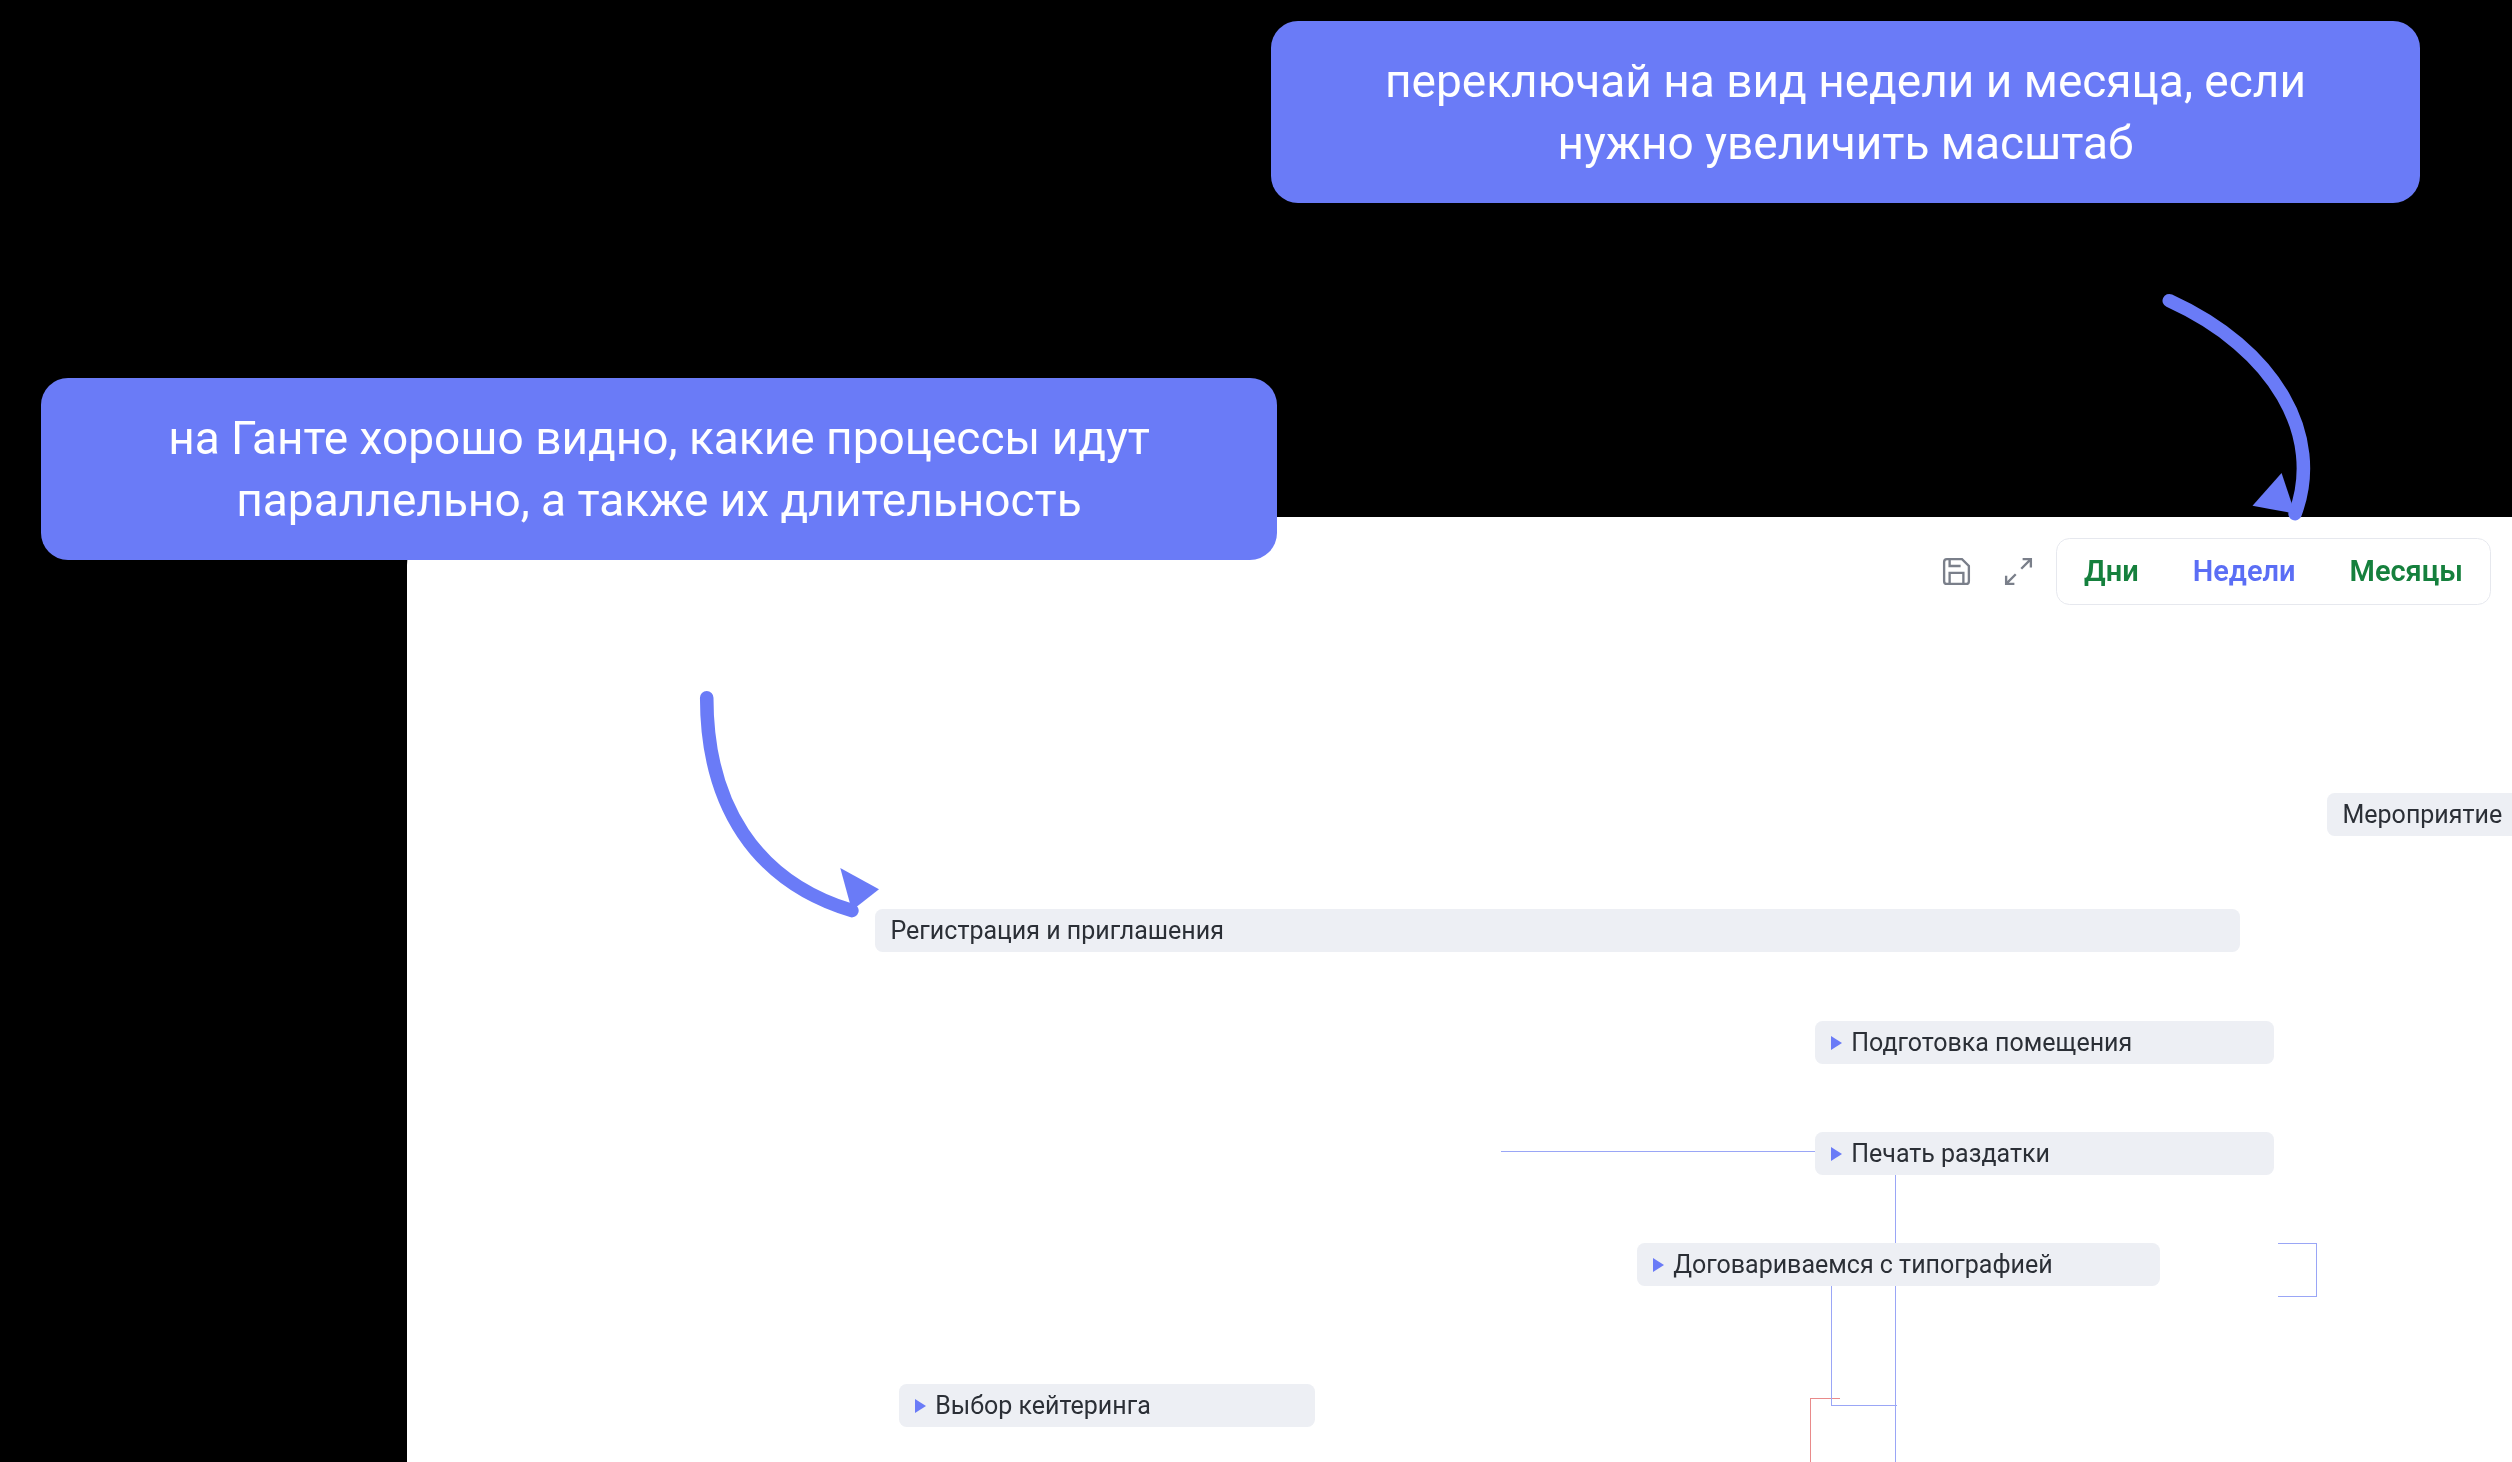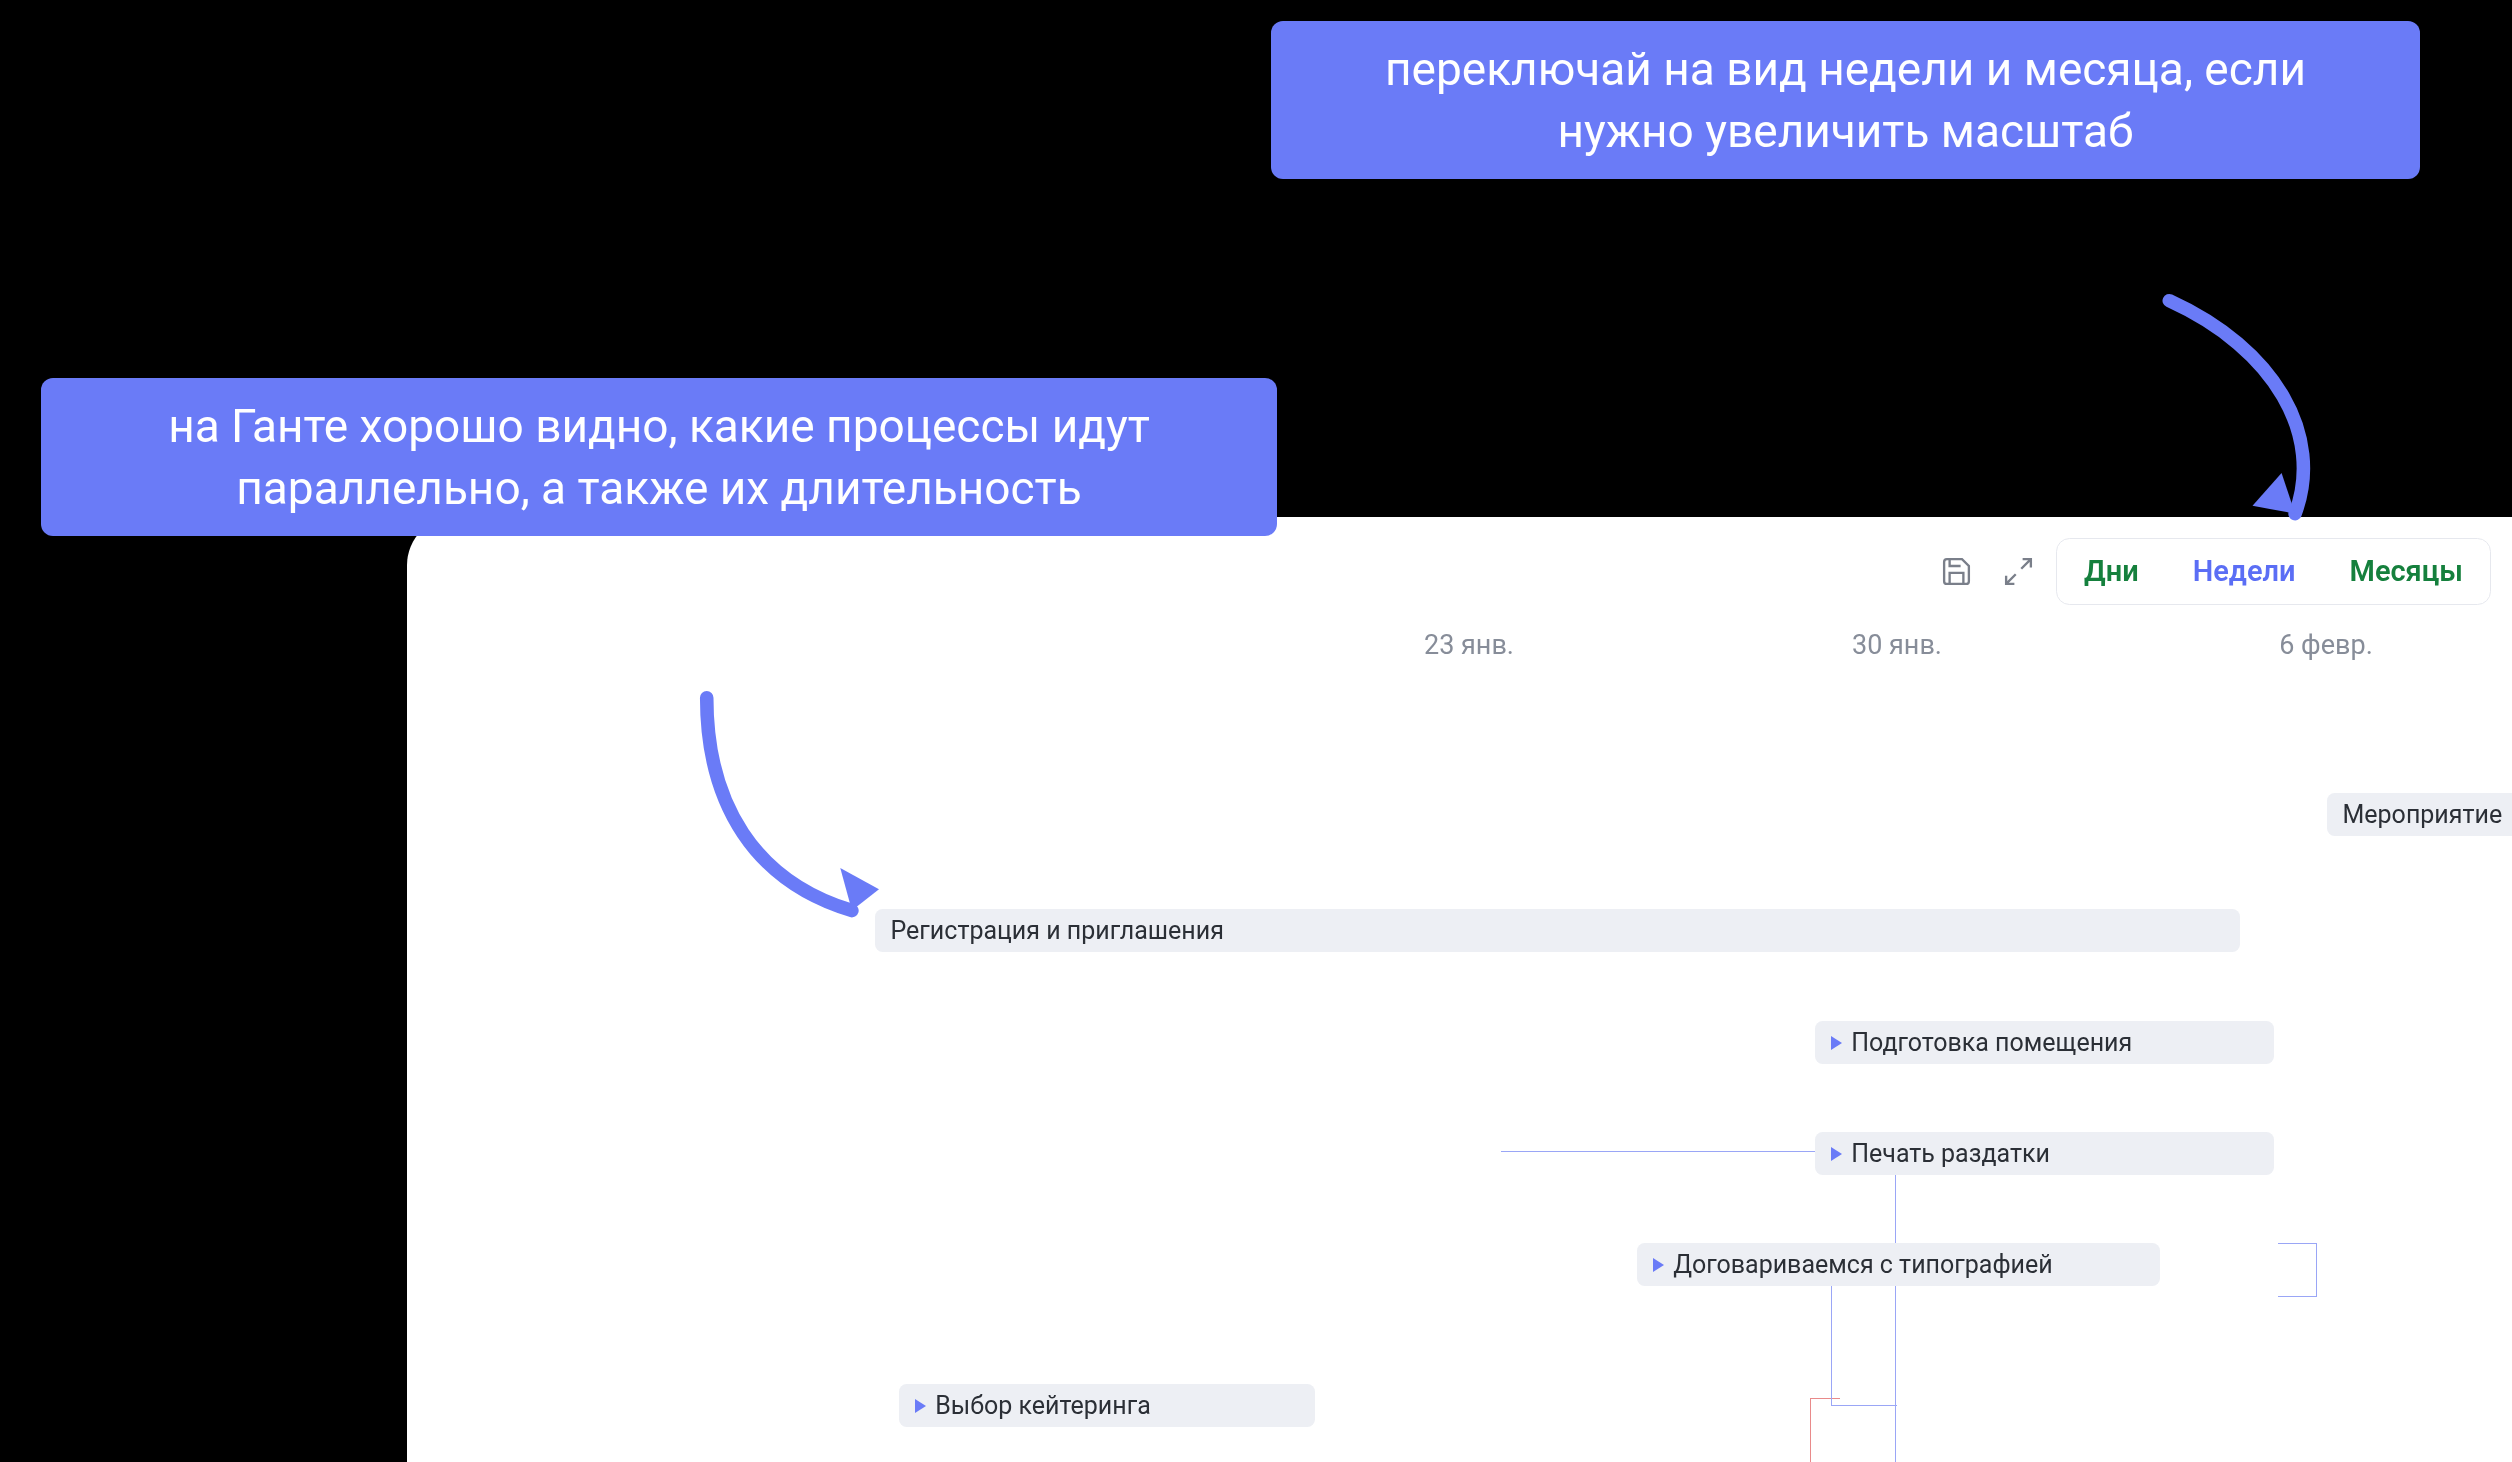--- a/index.html
+++ b/index.html
@@ -118,22 +118,22 @@
   }
 
   
   .callout {
     position: absolute;
     background: #6a7bf7;
     color: #fff;
     font-size: 46px;
     line-height: 1.35;
     text-align: center;
-    padding: 17px 52px;
-    border-radius: 12px;
+    padding: 29px 52px;
+    border-radius: 27px;
   }
   .callout-left  { left: 41px;   top: 378px; width: 1236px; }
   .callout-right { left: 1271px; top: 21px;  width: 1149px; }
 
   .arrow {
     position: absolute;
     pointer-events:none;
   }
 </style>
 </head>
@@ -153,26 +153,20 @@
         <path d="M15 3h6v6M9 21H3v-6M21 3l-7 7M3 21l7-7"></path>
       </svg>
     </div>
     <div class="view-tabs">
       <div class="view-tab">Дни</div>
       <div class="view-tab active">Недели</div>
       <div class="view-tab">Месяцы</div>
     </div>
   </div>
 
-  <div class="timeline-header">
-    <div class="date-label" style="left:1062px">23 янв.</div>
-    <div class="date-label" style="left:1490px">30 янв.</div>
-    <div class="date-label" style="left:1919px">6 февр.</div>
-
-  </div>
 
   <div class="gantt">
 
     <div class="conn" style="border-color:#9aa6f6;left:1094px;top:450px;width:395px;height:484px;border-left:none;border-bottom:none;"></div>
 
     <div class="conn" style="border-color:#e98a8a;left:1375px;top:697px;width:29px;height:368px;border-left:none;border-top:none;"></div>
     <div class="conn" style="border-color:#e98a8a;left:1404px;top:697px;width:29px;height:1.9px;border:none;border-top:1.9px solid #e98a8a;"></div>
 
     <div class="conn" style="border-color:#9aa6f6;left:1424px;top:560px;width:66px;height:145px;border-right:none;border-top:none;"></div>
 

